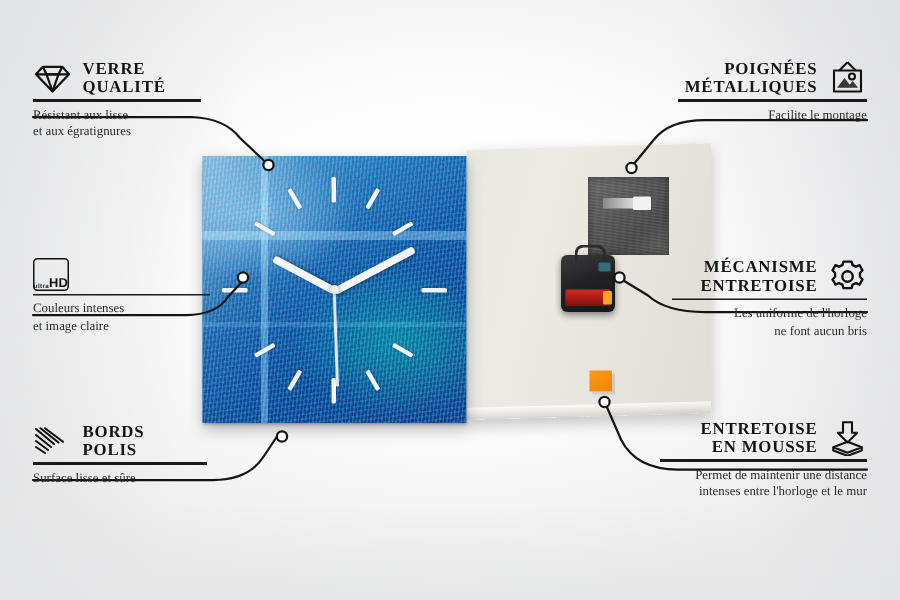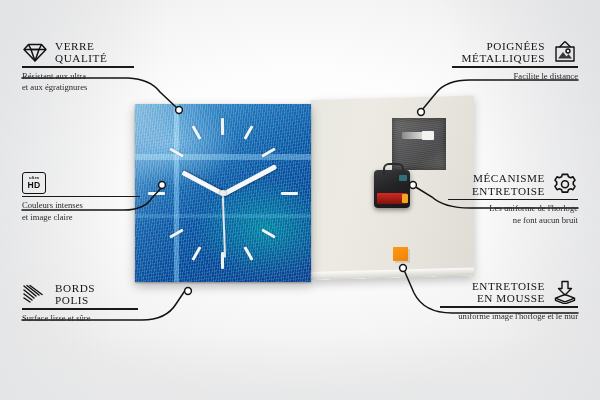--- a/index.html
+++ b/index.html
@@ -83,38 +83,38 @@
   .mechanism .chip{position:absolute;right:3px;top:5px;width:8px;height:6px;background:#2f6f7a;border-radius:1px;}
 
   .foam{position:absolute;left:393px;top:247px;width:15px;height:14px;
     background:linear-gradient(150deg,#ff9b12,#f0820a);box-shadow:2px 2px 0 rgba(0,0,0,.10);}
 
   
   .callout{position:absolute;}
   .head{display:flex;align-items:center;gap:7px;}
   .titles{line-height:1.08;}
   .titles .t{
-    font-family:"Liberation Serif", serif;font-weight:400;
+    font-family:"Liberation Serif", serif;font-weight:700;
     font-size:11.2px;letter-spacing:.55px;color:#141414;white-space:nowrap;
   }
   .rule{height:1.4px;background:#1a1a1a;margin-top:2px;}
   .sub{
     font-family:"Liberation Serif", serif;font-size:8.6px;color:#2a2a2a;
     line-height:1.32;margin-top:3px;white-space:nowrap;
   }
   .callout.right .head{flex-direction:row;justify-content:flex-end;align-items:center;}
   .callout.right .titles .t{text-align:right;}
   .callout.right .sub{text-align:right;}
 
   .ico{flex:0 0 auto;display:block;}
   .ico svg{display:block;}
 
   .hdbox{
     width:22px;height:20px;border:1.4px solid #111;border-radius:3px;
-    display:flex;flex-direction:column;align-items:center;justify-content:center;line-height:1;
+    display:flex;flex-direction:row;align-items:flex-end;justify-content:center;line-height:1;
   }
   .hdbox .u{font-family:"Liberation Sans",sans-serif;font-size:4.2px;font-weight:700;letter-spacing:.2px;color:#111;}
   .hdbox .h{font-family:"Liberation Sans",sans-serif;font-size:8.6px;font-weight:700;letter-spacing:.2px;color:#111;margin-top:.5px;}
 
   svg.leader{position:absolute;left:0;top:0;width:600px;height:400px;pointer-events:none;}
 </style>
 </head>
 <body>
 
 <div id="stage">
@@ -197,21 +197,21 @@
           </g>
         </svg>
       </span>
       <span class="titles">
         <div class="t">VERRE</div>
         <div class="t">QUALITÉ</div>
       </span>
     </div>
     <div class="rule" style="width:112px;"></div>
     <div class="sub">
-      <div>Résistant aux ultra</div>
+      <div>Résistant aux lisse</div>
       <div>et aux égratignures</div>
     </div>
   </div>
 
   <div class="callout left" style="left:22px;top:172px;width:150px;">
     <div class="head">
       <span class="ico">
         <span class="hdbox">
           <span class="u">ultra</span>
           <span class="h">HD</span>
@@ -263,21 +263,21 @@
               <path d="M13,1.5 L18.5,7"></path>
             <rect x="4" y="7" width="18" height="14"></rect>
             <path d="M6,18.5 L11,12 L14.5,16.5 L16.5,14 L20,18.5 Z" fill="#111" stroke="none" opacity=".82"></path>
             <circle cx="16" cy="11" r="2"></circle>
           </g>
         </svg>
       </span>
     </div>
     <div class="rule" style="width:126px;margin-left:auto;"></div>
     <div class="sub">
-      <div>Facilite le distance</div>
+      <div>Facilite le montage</div>
     </div>
   </div>
 
   <div class="callout right" style="left:448px;top:172px;width:130px;">
     <div class="head">
       <span class="titles">
         <div class="t">MÉCANISME</div>
         <div class="t">ENTRETOISE</div>
       </span>
       <span class="ico">
@@ -285,21 +285,21 @@
           <g fill="none" stroke="#111" stroke-width="1.6" stroke-linejoin="round">
             <path d="M10.3,2.4 h5.4 l.7,2.4 2.3,1.0 2.3,-1.0 2.0,3.4 -1.7,1.8 0,2.5 1.7,1.8 -2.0,3.4 -2.3,-1.0 -2.3,1.0 -.7,2.4 h-5.4 l-.7,-2.4 -2.3,-1.0 -2.3,1.0 -2.0,-3.4 1.7,-1.8 0,-2.5 -1.7,-1.8 2.0,-3.4 2.3,1.0 2.3,-1.0 z"></path>
             <circle cx="13" cy="12.3" r="3.5"></circle>
           </g>
         </svg>
       </span>
     </div>
     <div class="rule" style="width:130px;margin-left:auto;"></div>
     <div class="sub">
       <div>Les uniforme de l'horloge</div>
-      <div>ne font aucun bruit</div>
+      <div>ne font aucun bris</div>
     </div>
   </div>
 
   <div class="callout right" style="left:440px;top:280px;width:138px;">
     <div class="head">
       <span class="titles">
         <div class="t">ENTRETOISE</div>
         <div class="t">EN MOUSSE</div>
       </span>
       <span class="ico">
@@ -307,17 +307,18 @@
           <g fill="none" stroke="#111" stroke-width="1.4" stroke-linejoin="round">
             <path d="M10,1.5 h6 v7 h3.5 L13,15 L6.5,8.5 H10 z"></path>
             <path d="M13,14.5 L22.5,18.2 L13,21.8 L3.5,18.2 Z"></path>
             <path d="M3.5,18.2 v2.1 L13,23.9 L22.5,20.3 v-2.1"></path>
           </g>
         </svg>
       </span>
     </div>
     <div class="rule" style="width:138px;margin-left:auto;"></div>
     <div class="sub">
-      <div>uniforme image l'horloge et le mur</div>
+      <div>Permet de maintenir une distance</div>
+      <div>intenses entre l'horloge et le mur</div>
     </div>
   </div>
 
 </div>
 
 </body></html>

